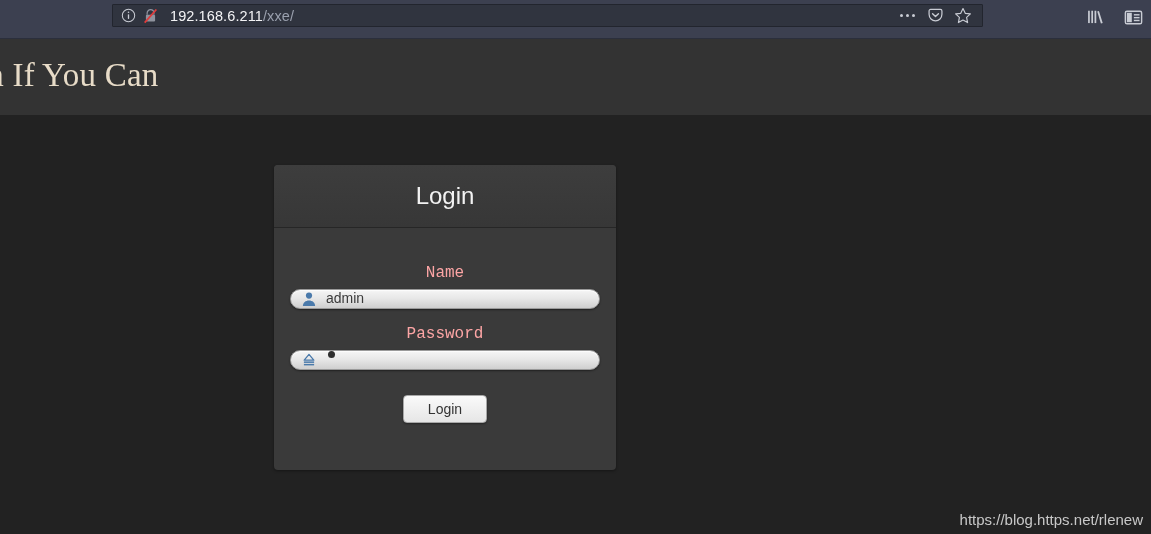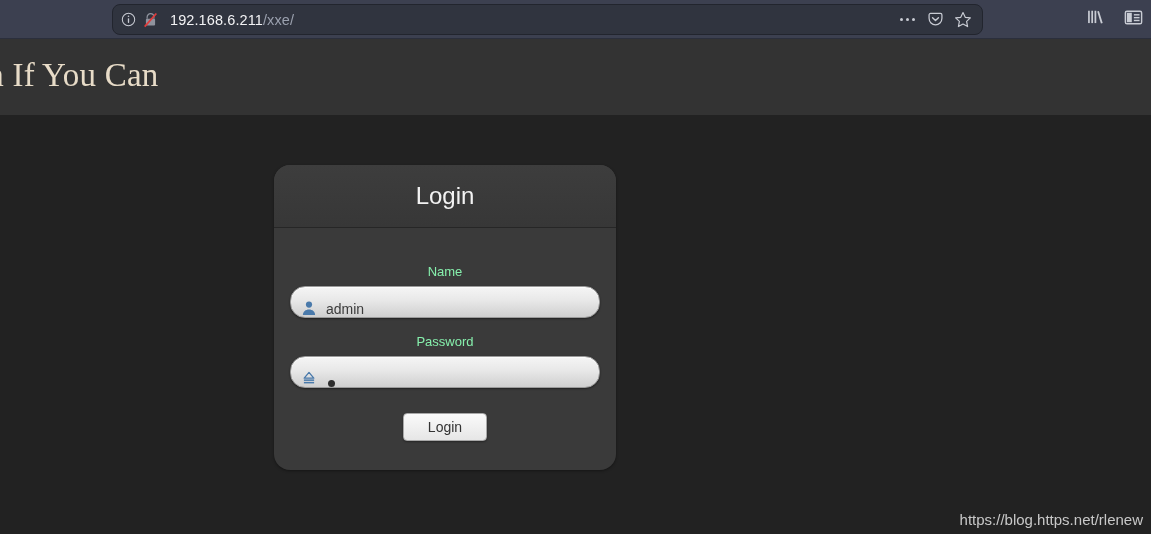--- a/index.html
+++ b/index.html
@@ -29,24 +29,24 @@
     width: 1151px;
     height: 1px;
     background: #2b2f3c;
   }
 
   .urlbar {
     position: absolute;
     top: 4px;
     left: 112px;
     width: 871px;
-    height: 31px;
+    height: 23px;
     background: #30343f;
     border: 1px solid #22252e;
-    border-radius: 8px;
+    border-radius: 1px;
     box-sizing: border-box;
     display: flex;
     align-items: center;
   }
   .urlbar-left {
     display: flex;
     align-items: center;
     padding-left: 8px;
     gap: 7px;
   }
@@ -119,21 +119,21 @@
   }
 
   
   .login-panel {
     position: absolute;
     left: 274px;
     top: 126px;
     width: 342px;
     height: 305px;
     background: #3a3a3a;
-    border-radius: 16px;
+    border-radius: 4px;
     box-shadow: 0 1px 3px rgba(0,0,0,0.4);
     overflow: hidden;
   }
   .panel-heading {
     height: 62px;
     display: flex;
     align-items: center;
     justify-content: center;
     border-bottom: 1px solid #262626;
     background: linear-gradient(#3d3d3d, #373737);
@@ -143,36 +143,36 @@
     color: #f2f2f2;
     font-weight: normal;
   }
   .panel-body {
     padding-top: 36px;
     display: flex;
     flex-direction: column;
     align-items: center;
   }
   .field-label {
-    font-family: Liberation Sans, sans-serif;
-    font-size: 13px;
-    color: #86efac;
+    font-family: Liberation Mono, monospace;
+    font-size: 16px;
+    color: #fca5a5;
     margin-bottom: 7px;
   }
   .field-input {
     position: relative;
     width: 310px;
-    height: 32px;
+    height: 20px;
     border-radius: 15px;
     background: linear-gradient(#f5f5f5 0%, #e8e8e8 45%, #cfcfcf 100%);
     border: 1px solid #9a9a9a;
     box-shadow: inset 0 1px 1px rgba(255,255,255,0.8), 0 1px 2px rgba(0,0,0,0.45);
     box-sizing: border-box;
     display: flex;
-    align-items: flex-end;
+    align-items: flex-start;
     padding-left: 9px;
     margin-bottom: 16px;
   }
   .field-icon {
     width: 18px;
     height: 18px;
     display: flex;
     align-items: center;
     justify-content: center;
     flex: none;

